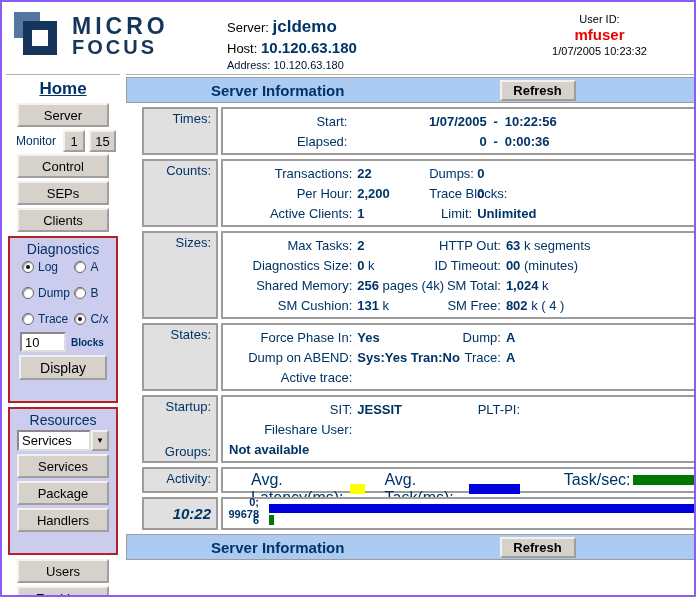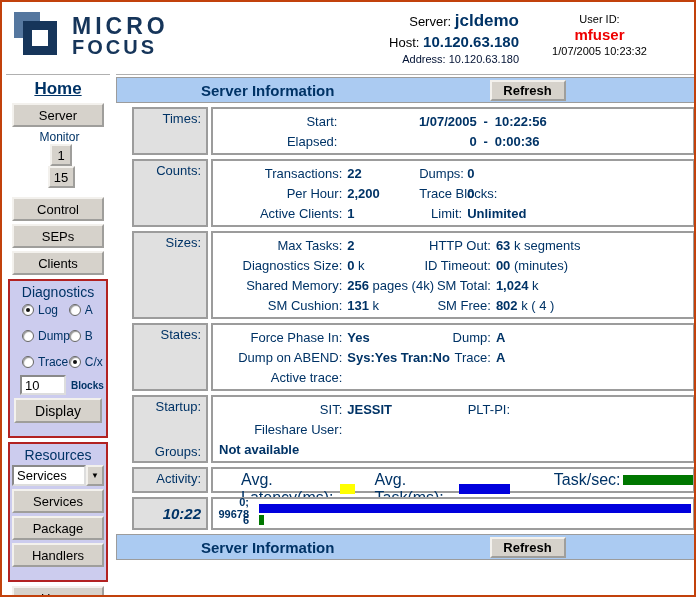--- a/index.html
+++ b/index.html
@@ -1,34 +1,34 @@
 <!DOCTYPE html>
 <html><head>
 <meta charset="utf-8">
 <style>
   * { box-sizing: border-box; margin: 0; padding: 0; }
   html,body { background:#fff; }
   .page {
     width: 696px; height: 597px;
-    border: 2px solid #c2410c;
+    border: 2px solid #8b5cf6;
     background: #fff;
     font-family: "Liberation Sans", "DejaVu Sans", sans-serif;
     overflow: hidden;
     position: relative;
   }
   
   .header { height: 72px; display: flex; }
   .logo-wrap { width: 225px; padding: 10px 0 0 12px; display:flex; }
   .logo-mark { position: relative; width: 50px; height: 48px; }
   .sq-back { position:absolute; left:0; top:0; width:26px; height:26px; background:#55779f; }
   .sq-front { position:absolute; left:9px; top:9px; width:34px; height:34px; background:#fff; border:9px solid #16355a; }
   .logo-text { margin-left: 8px; padding-top: 3px; color:#16355a; font-weight:bold; line-height: 0.98; }
   .logo-text .l1 { font-size: 23px; letter-spacing: 4px; }
   .logo-text .l2 { font-size: 20px; letter-spacing: 3px; }
-  .header-center { flex:1; text-align:right; padding-top: 9px; color:#000; }
+  .header-center { flex:1; text-align:left; padding-top: 15px; color:#000; }
   .hc-line1 { font-size: 13px; }
   .hc-line1 .val { font-size: 17px; font-weight: bold; color:#003366; }
   .hc-line2 { font-size: 13px; margin-top: 2px; }
   .hc-line2 .val { font-size: 15px; font-weight: bold; color:#003366; }
   .hc-line3 { font-size: 11px; margin-top: 3px; color:#001133; }
   .header-right { width: 175px; text-align: center; padding: 11px 14px 0 0; }
   .hr-userid { font-size: 11px; color:#000; }
   .hr-user { font-size: 15px; font-weight: bold; color: #ee0000; margin-top:1px; }
   .hr-ts { font-size: 11px; color:#000; margin-top: 2px; }
 
@@ -40,26 +40,26 @@
   
   .home { font-size: 17px; font-weight: bold; color: #003366; text-decoration: underline; display:inline-block; margin: 1px 0 2px 0; cursor:pointer; }
   .btn {
     display:block; margin: 2px auto 3px auto;
     width: 92px; height: 24px;
     background: #d6d2cb;
     border: 2px outset #f3f1ed;
     font-family: inherit; font-size: 13px; color:#000;
     cursor: pointer;
   }
-  .monitor-row { display:flex; align-items:center; margin: 3px 0 9px 10px; flex-direction: column; }
+  .monitor-row { display:flex; align-items:center; margin: 3px 0 2px 10px; }
   .monitor-row .mlabel { color:#003366; font-size: 12px; margin-right: 7px; }
   .btn-sm { width: 22px; height: 22px; margin: 0 4px 0 0; display:inline-block;
     background:#d6d2cb; border:2px outset #f3f1ed; font-size:13px; cursor:pointer; font-family:inherit; }
   .btn-md { width: 27px; }
-  .panel { margin: 4px 2px 4px 2px; border: 2px solid #b22222; background: #ccccee; padding: 2px 2px 10px 2px; }
+  .panel { margin: 4px 2px 4px 2px; border: 2px solid #b22222; background: #ccccee; padding: 2px 2px 18px 2px; }
   .panel-title { color:#003366; font-size: 14px; margin: 1px 0 2px 0; }
   .radio-grid { display:grid; grid-template-columns: 57% 43%; row-gap: 12px; padding: 1px 0 2px 10px; text-align:left; }
   .radio-item { display:flex; align-items:center; font-size: 12px; color:#003366; cursor:pointer; }
   .radio { width: 12px; height: 12px; border-radius: 50%; background:#fff; border:1px solid #666;
     box-shadow: inset 1px 1px 1px #999; margin-right: 4px; position:relative; flex:0 0 auto; }
   .radio.checked::after { content:""; position:absolute; left:3px; top:3px; width:4px; height:4px; border-radius:50%; background:#111; }
   .blocks-row { display:flex; align-items:center; margin: 4px 0 3px 8px; text-align:left; }
   .blocks-input { width: 46px; height: 20px; border: 2px inset #ddd; font-size: 13px; padding-left: 3px; font-family:inherit; }
   .blocks-label { font-size: 10px; font-weight: bold; color:#003366; margin-left: 5px; }
   .btn-display { width: 88px; height: 25px; font-size: 14px; }

